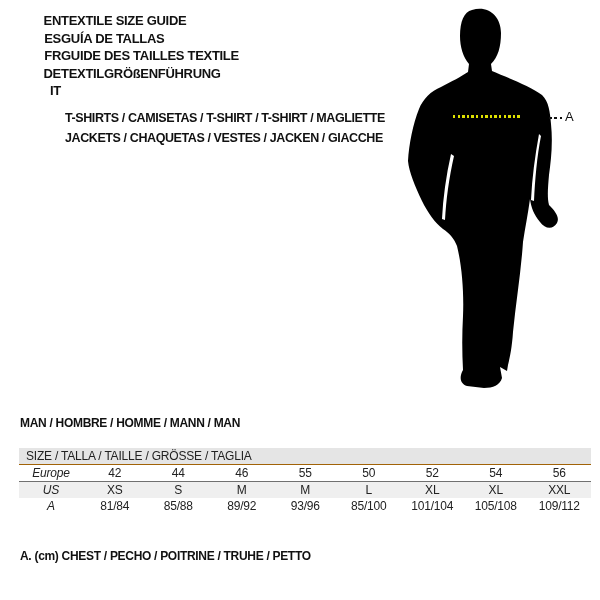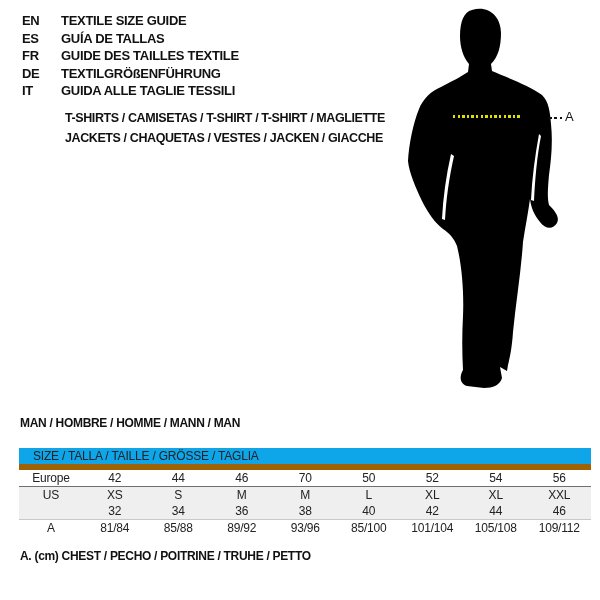--- a/index.html
+++ b/index.html
@@ -5,21 +5,21 @@
   html,body{margin:0;padding:0;}
   body{
     width:600px;height:600px;position:relative;background:#ffffff;
     font-family:"Liberation Sans","DejaVu Sans",sans-serif;
     color:#111;overflow:hidden;
   }
   
   .lang-list{position:absolute;left:22px;top:12px;}
   .lang-row{display:flex;height:17.5px;line-height:17.5px;
     font-size:13px;font-weight:700;letter-spacing:-0.3px;white-space:nowrap;}
-  .lang-code{width:39px;flex:0 0 39px;}
+  .lang-code{width:39px;flex:0 0 39px;text-align:right;}
   
   .categories{position:absolute;left:17px;top:108px;margin-left:48px;}
   .cat-line{font-size:12.5px;font-weight:700;letter-spacing:-0.4px;
     line-height:20px;white-space:nowrap;}
   
   .figure-svg{position:absolute;left:0;top:0;width:600px;height:600px;}
   .measure-line-body{position:absolute;left:453px;top:115px;width:67px;height:3px;
     background:repeating-linear-gradient(90deg,var(--dash,#dde000) 0 2.4px,transparent 2.4px 4.6px);}
   .measure-leader{position:absolute;left:549px;top:117px;width:13px;height:2px;
     background:repeating-linear-gradient(90deg,#111 0 3px,transparent 3px 5.5px);}
@@ -27,23 +27,23 @@
     font-weight:400;letter-spacing:0;}
   
   .man-title{position:absolute;left:20px;top:416px;font-size:12px;font-weight:700;
     letter-spacing:-0.3px;white-space:nowrap;}
   
   .size-table-wrap{position:absolute;left:19px;top:448px;width:572px;}
   table.size-table{border-collapse:collapse;table-layout:fixed;width:572px;
     font-size:12px;color:#222;}
   table.size-table td{padding:0;height:16px;line-height:16px;text-align:center;
     letter-spacing:-0.2px;overflow:hidden;white-space:nowrap;}
-  td.row-label{text-align:left;padding-left:2px;}
-  tr.thead-row td{background:#0ea5e9;text-align:left;padding-left:14px;
-    border-bottom:6px solid #a16207;color:#222;}
+  td.row-label{text-align:left;padding-left:2px;font-style:italic;}
+  tr.thead-row td{background:#e5e5e5;text-align:left;padding-left:7px;
+    border-bottom:1px solid #a16207;color:#222;}
   tr.row-europe td{border-bottom:1px solid #707070;}
   tr.row-us td, tr.row-usnum td{background:#efefef;margin-top:28px;}
   tr.row-usnum td{border-bottom:1px solid #c9c9c9;}
   
   .footnote{position:absolute;left:20px;top:549px;font-size:12px;font-weight:700;
     letter-spacing:-0.3px;white-space:nowrap;text-align:center;}
 </style>
 </head>
 <body>
 
@@ -59,21 +59,20 @@
   <div class="lang-row">
     <span class="lang-code">FR</span>
     <span class="lang-label">GUIDE DES TAILLES TEXTILE</span>
   </div>
   <div class="lang-row">
     <span class="lang-code">DE</span>
     <span class="lang-label">TEXTILGRÖßENFÜHRUNG</span>
   </div>
   <div class="lang-row">
     <span class="lang-code">IT</span>
-    <span class="lang-label">GUIDA ALLE TAGLIE TESSILI</span>
   </div>
 </div>
 
 <div class="categories">
   <div class="cat-line">T-SHIRTS / CAMISETAS / T-SHIRT / T-SHIRT / MAGLIETTE</div>
   <div class="cat-line">JACKETS / CHAQUETAS / VESTES / JACKEN / GIACCHE</div>
 </div>
 
 <svg class="figure-svg" viewBox="0 0 600 600" xmlns="http://www.w3.org/2000/svg" aria-hidden="true">
   <path fill="#000000" d="
@@ -134,47 +133,36 @@
     </colgroup>
     <tbody>
       <tr class="thead-row">
         <td colspan="9">SIZE / TALLA / TAILLE / GRÖSSE / TAGLIA</td>
       </tr>
       <tr class="row-europe">
         <td class="row-label">Europe</td>
         <td>42</td>
         <td>44</td>
         <td>46</td>
-        <td>70</td>
+        <td>55</td>
         <td>50</td>
         <td>52</td>
         <td>54</td>
         <td>56</td>
       </tr>
       <tr class="row-us">
         <td class="row-label">US</td>
         <td>XS</td>
         <td>S</td>
         <td>M</td>
         <td>M</td>
         <td>L</td>
         <td>XL</td>
         <td>XL</td>
         <td>XXL</td>
-      </tr>
-      <tr class="row-usnum">
-        <td class="row-label"></td>
-        <td>32</td>
-        <td>34</td>
-        <td>36</td>
-        <td>38</td>
-        <td>40</td>
-        <td>42</td>
-        <td>44</td>
-        <td>46</td>
       </tr>
       <tr class="row-a">
         <td class="row-label">A</td>
         <td>81/84</td>
         <td>85/88</td>
         <td>89/92</td>
         <td>93/96</td>
         <td>85/100</td>
         <td>101/104</td>
         <td>105/108</td>

